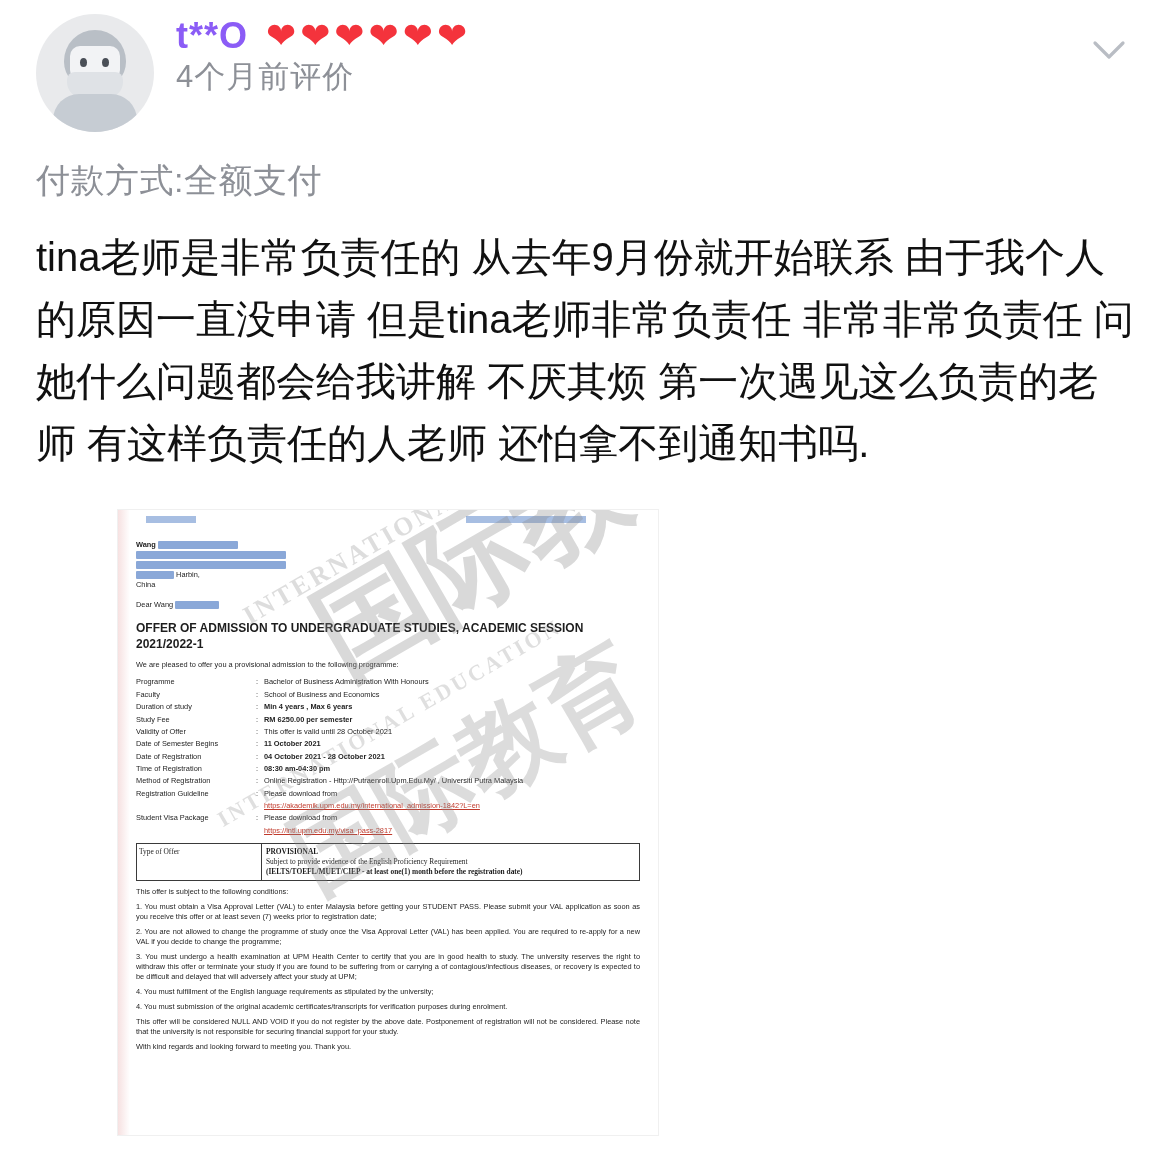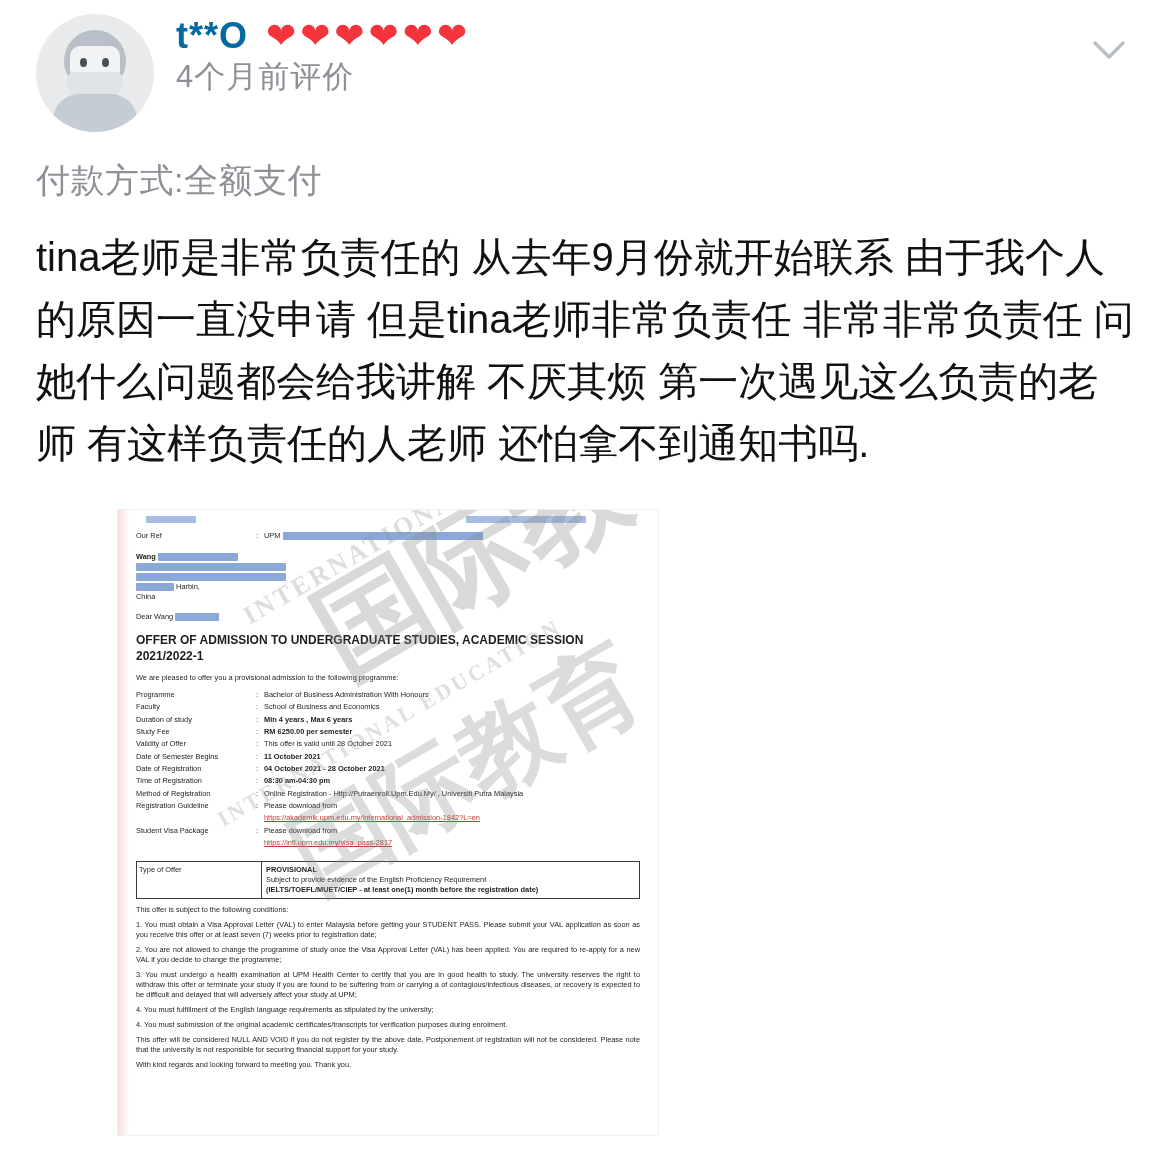--- a/index.html
+++ b/index.html
@@ -95,21 +95,21 @@
   }
   .name-row {
     display: flex;
     align-items: center;
     gap: 18px;
   }
   .username {
     font-size: 36px;
     font-weight: bold;
     letter-spacing: 1px;
-    color: #0369a1;
+    color: #8b5cf6;
     line-height: 1.1;
     white-space: nowrap;
   }
   .hearts {
     display: flex;
     gap: 4px;
     font-size: 34px;
     line-height: 1;
     color: #f4333c;
   }
@@ -201,22 +201,23 @@
   }
   .tbl td {
     vertical-align: top;
     padding: 1.2px 0;
   }
   .tbl td.k { width: 120px; }
   .tbl td.c { width: 8px; }
   .link { color: #c0392b; text-decoration: underline; }
   .boxed {
     border: 1px solid #3a3a3a;
-    margin-top: 12px;
+    margin-top: 6px;
     display: flex;
+    font-family: Liberation Serif, serif;
   }
   .boxed .bk {
     width: 120px;
     flex: 0 0 120px;
     border-right: 1px solid #3a3a3a;
     padding: 3px 2px;
   }
   .boxed .bv {
     flex: 1 1 auto;
     padding: 3px 4px;
@@ -317,28 +318,20 @@
   <div class="doc-wrap">
     <div class="doc-page">
 
       <div class="doc-topfade">
         <div class="blk" style="left:10px;  top:0;  width:50px;"></div>
         <div class="blk" style="left:330px; top:0;  width:120px;"></div>
       </div>
 
       <table class="tbl">
         <tbody>
-            <tr>
-          <td class="k">Our Ref</td>
-          <td class="c">:</td>
-          <td>
-            <span>UPM</span>
-            <span class="redact" style="width:200px;"></span>
-          </td>
-        </tr>
       </tbody>
         </table>
 
       <div class="spacer-10"></div>
 
       <div>
         <div>
           <span class="b">Wang</span>
           <span class="redact" style="width:80px;"></span>
         </div>

